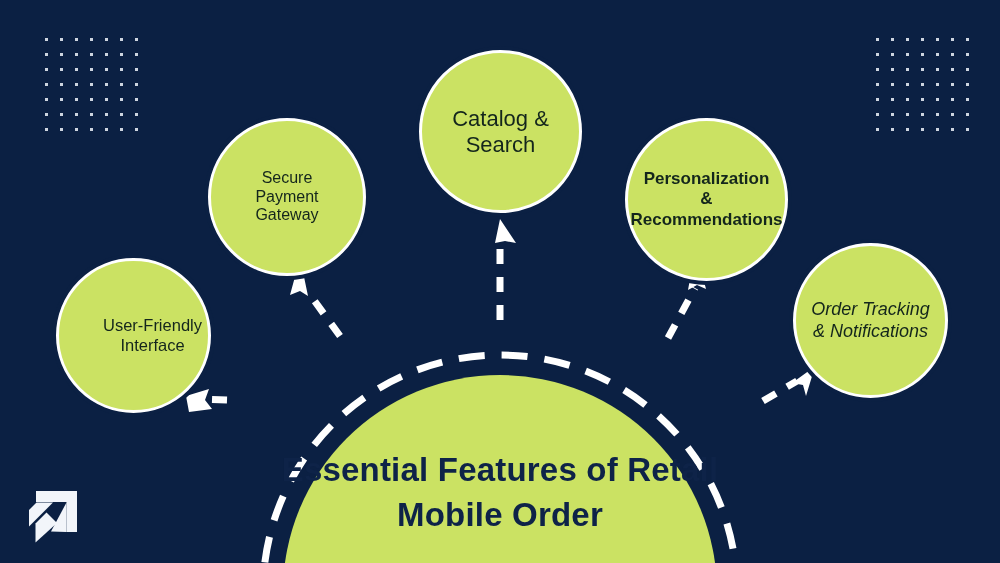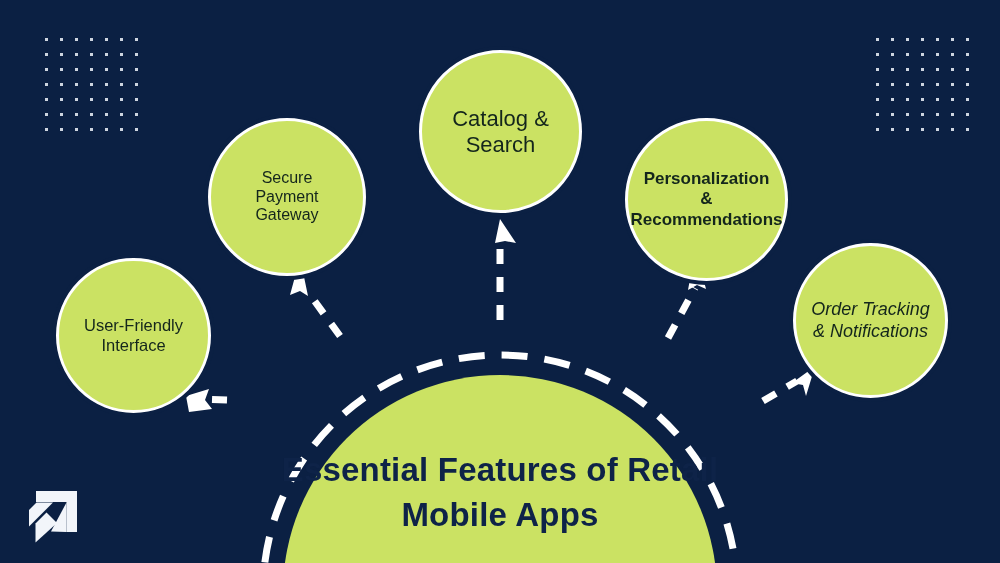--- a/index.html
+++ b/index.html
@@ -41,20 +41,21 @@
   }
   .bubble .label {
     line-height: 1.18;
     white-space: pre-line;
     display: block;
   }
   
   #bubble-0 {
     left: 56px; top: 258px; width: 155px; height: 155px;
     font-size: 16.5px;
+    justify-content: flex-end;
   }
   
   #bubble-1 {
     left: 208px; top: 118px; width: 158px; height: 158px;
     font-size: 16px;
   }
   
   #bubble-2 {
     left: 419px; top: 50px; width: 163px; height: 163px;
     font-size: 22px;
@@ -254,21 +255,21 @@
     <span class="label">Personalization
 &amp; Recommendations</span>
   </div>
 
   <div class="bubble" id="bubble-4">
     <span class="label">Order Tracking
 &amp; Notifications</span>
   </div>
 
   <div id="main-title">Essential Features of Retail
-Mobile Apps</div>
+Mobile Order</div>
 
   <svg id="brand-logo" viewBox="0 0 62 62">
     <path d="M 7 55 L 7 34 L 20 34 L 20 41 L 33 28 L 22 17 L 14 17 L 14 4 L 55 4 L 55 45 L 42 45 L 42 36 L 31 25" fill="none" stroke="none"></path>
     <path d="M 13.5 55.5 L 13.5 36.5 L 24.5 25.5 L 35 36 Z" fill="#f2f5fa"></path>
     <path d="M 14 4 L 55 4 L 55 45 L 44.5 45 L 44.5 15 L 14 15 Z" fill="#f2f5fa"></path>
     <path d="M 14.5 15.5 L 31 15.5 L 7 39.5 L 7 23 Z" fill="#f2f5fa"></path>
     <path d="M 44.5 45 L 44.5 15.5 L 29 44.5 Z" fill="#f2f5fa"></path>
   </svg>
 
 </div>

